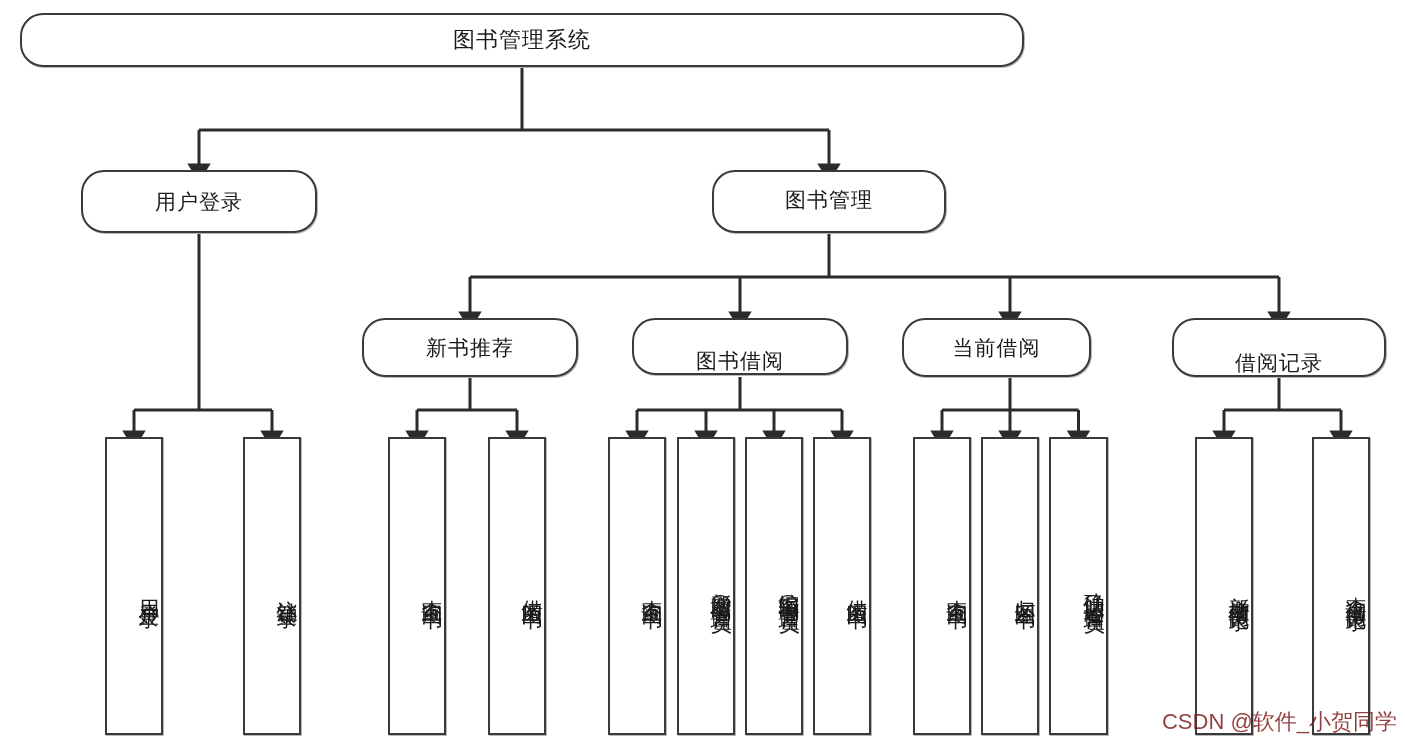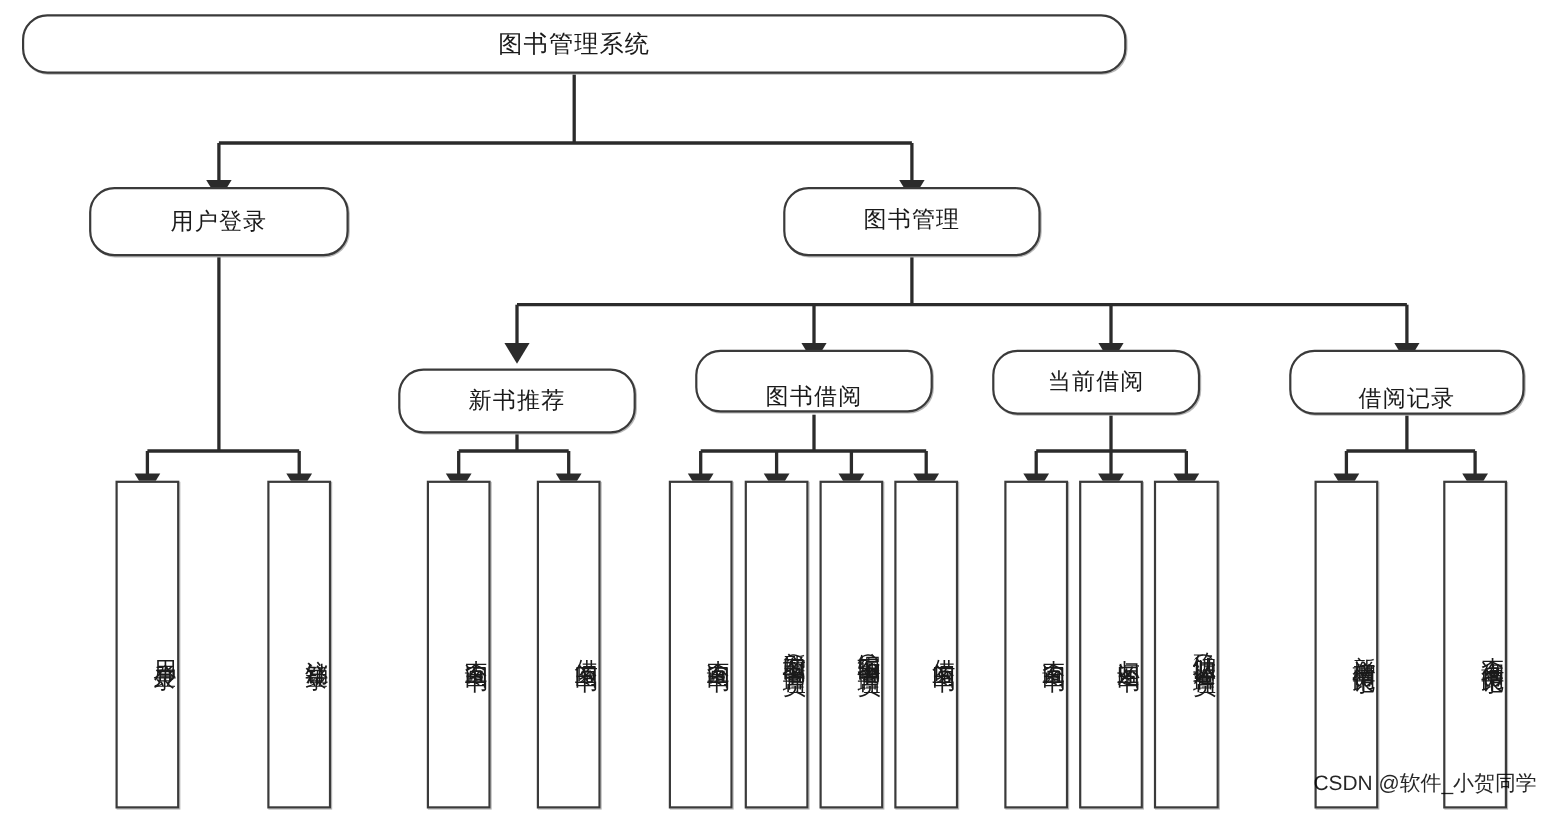--- a/index.html
+++ b/index.html
@@ -59,23 +59,23 @@
     writing-mode: vertical-rl;
     text-orientation: upright;
     white-space: nowrap;
   }
   .node .htext {
     white-space: nowrap;
   }
   #watermark {
     position: absolute;
     right: 8px;
-    bottom: 22px;
-    font-size: 19px;
-    color: #000000;
+    bottom: 10px;
+    font-size: 22px;
+    color: #7f1d1d;
     white-space: nowrap;
     opacity: 0.85;
   }
 </style>
 </head>
 <body>
 
 <div id="canvas">
 
   <svg id="wires" viewBox="0 0 1405 747" xmlns="http://www.w3.org/2000/svg">
@@ -124,21 +124,21 @@
   <div id="nodes-layer">
       <div class="node h root" style="left: 20px; top: 13px; width: 1004px; height: 54px;">
         <span class="htext">图书管理系统</span>
       </div>
       <div class="node h" style="left: 81px; top: 170px; width: 236px; height: 63px;">
         <span class="htext">用户登录</span>
       </div>
       <div class="node h" style="left: 712px; top: 170px; width: 234px; height: 63px; font-family: Liberation Mono, monospace;">
         <span class="htext">图书管理</span>
       </div>
-      <div class="node h" style="left: 362px; top: 318px; width: 216px; height: 59px; margin-top: 17px;">
+      <div class="node h" style="left: 362px; top: 318px; width: 216px; height: 59px;">
         <span class="htext">新书推荐</span>
       </div>
       <div class="node h" style="left: 632px; top: 318px; width: 216px; height: 57px; align-items: flex-end;">
         <span class="htext">图书借阅</span>
       </div>
       <div class="node h" style="left: 902px; top: 318px; width: 189px; height: 59px;">
         <span class="htext">当前借阅</span>
       </div>
       <div class="node h" style="left: 1172px; top: 318px; width: 214px; height: 59px; align-items: flex-end;">
         <span class="htext">借阅记录</span>

